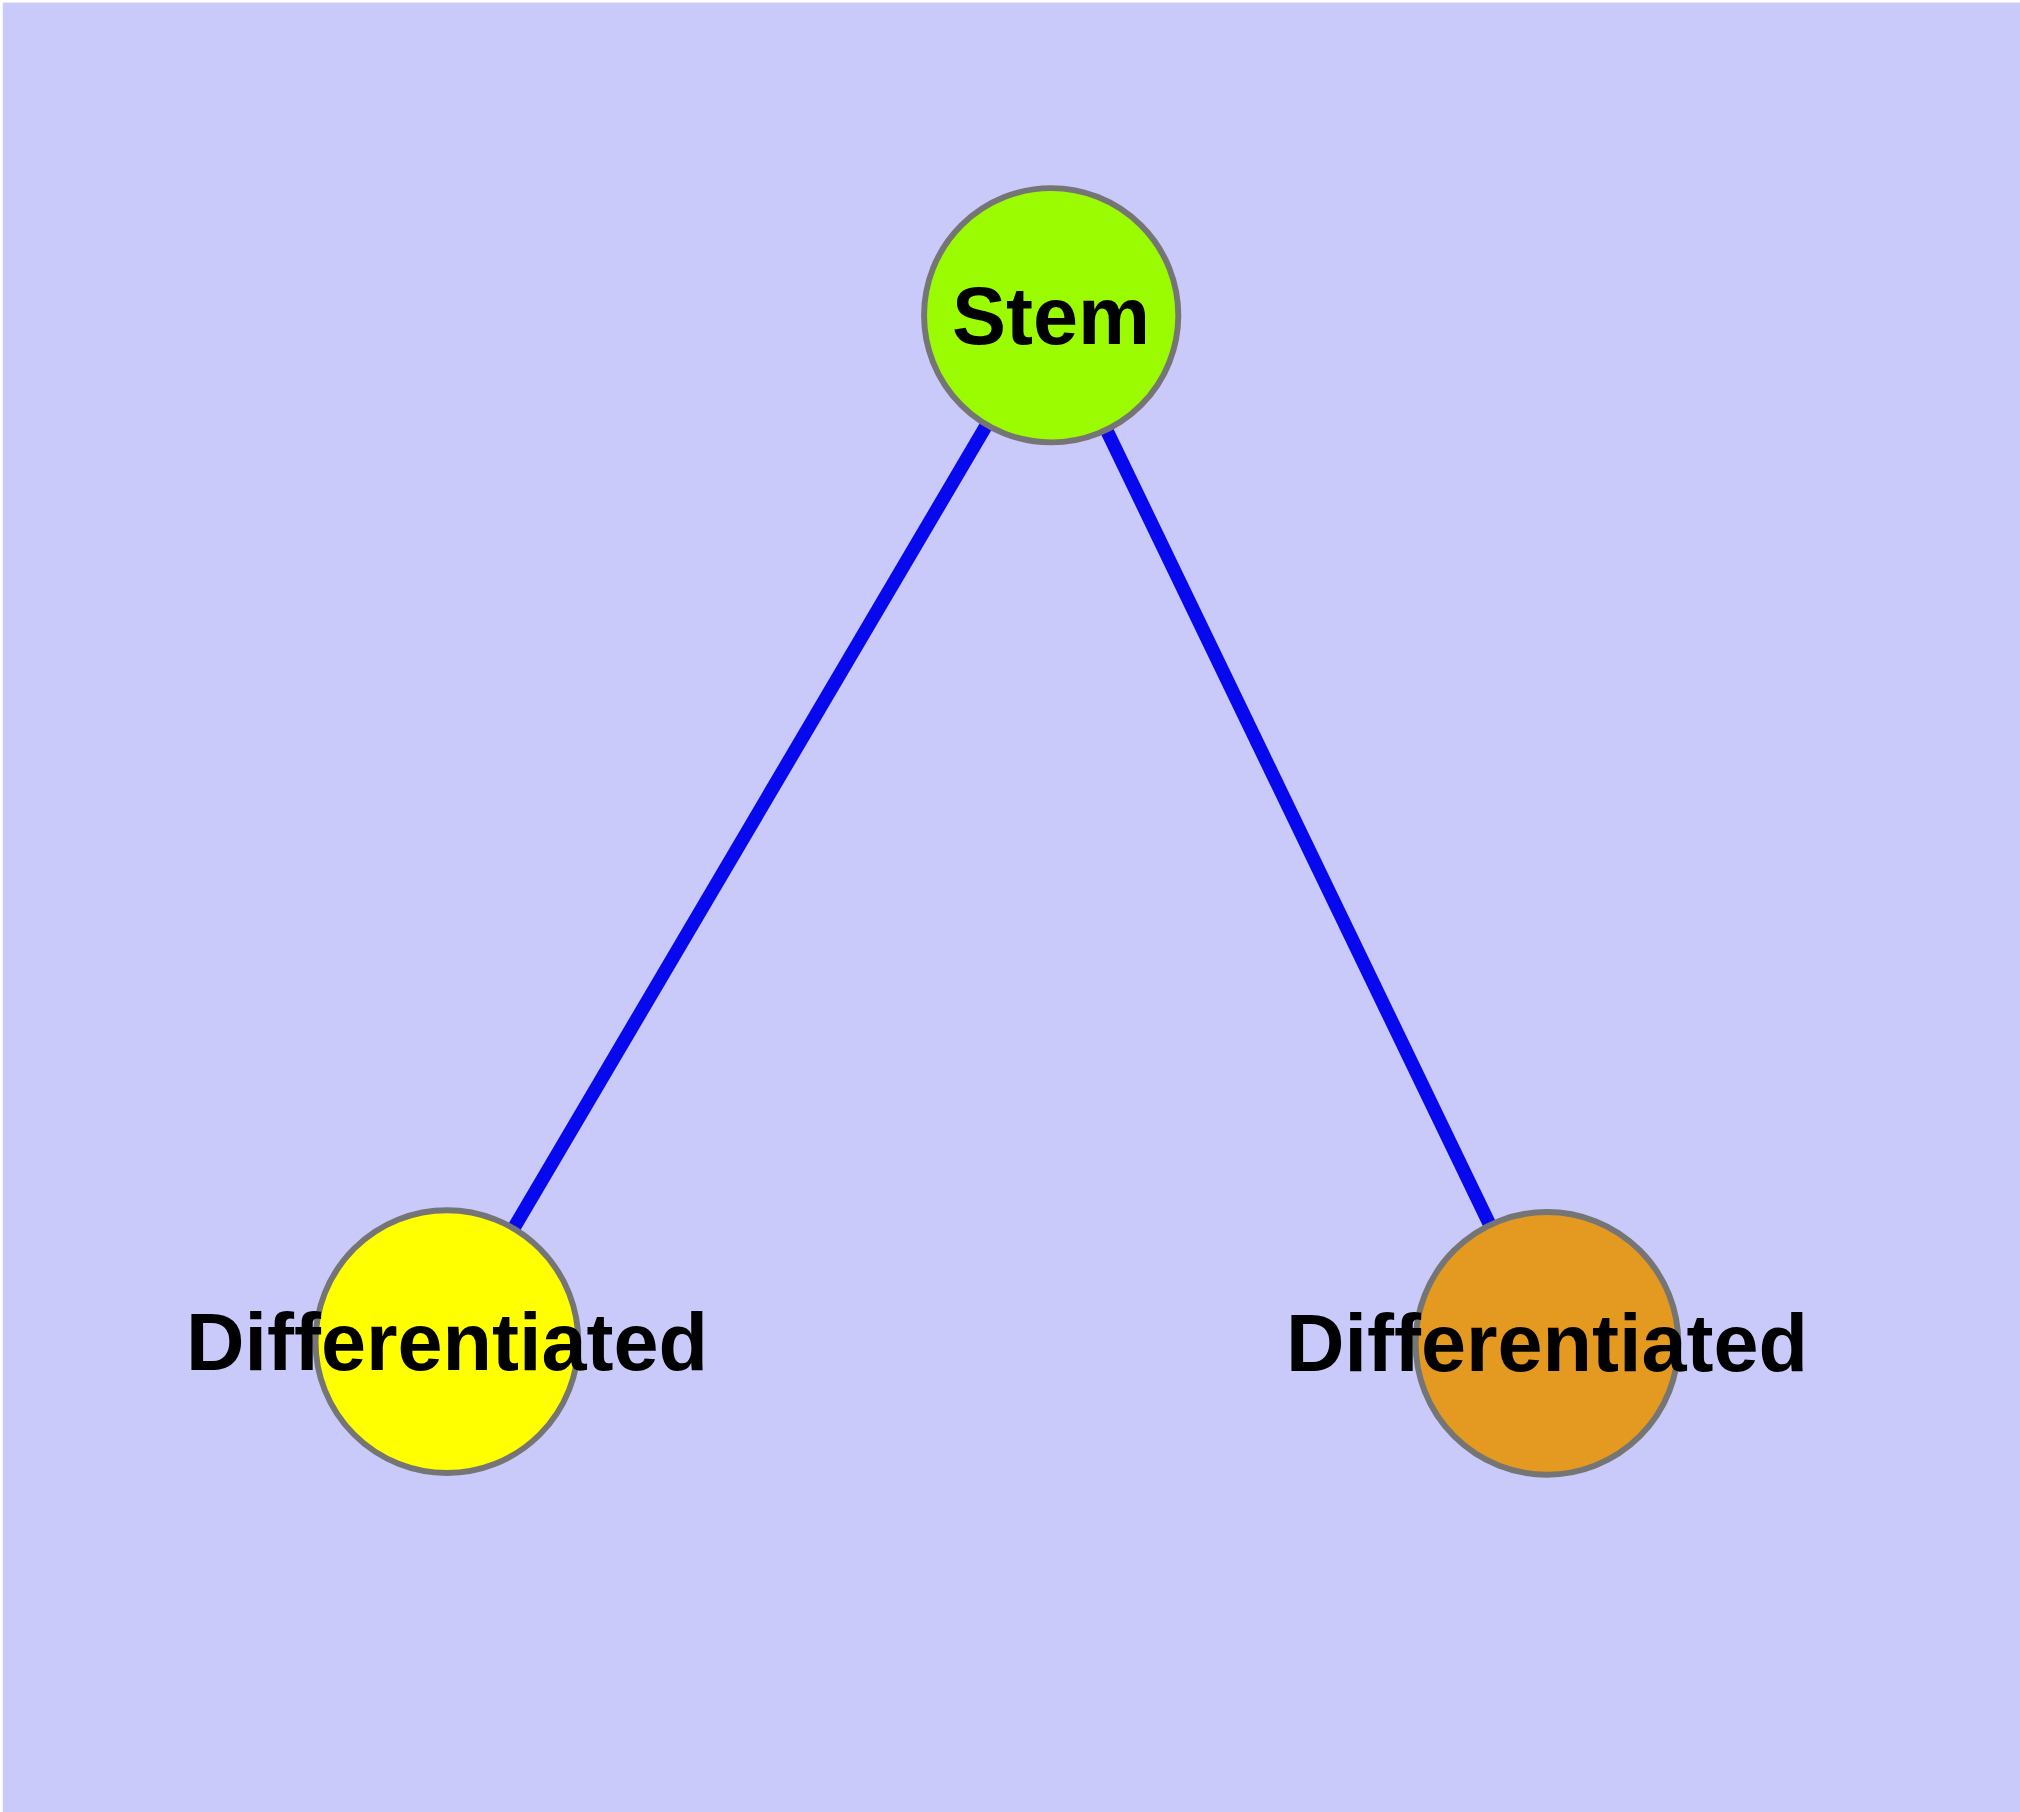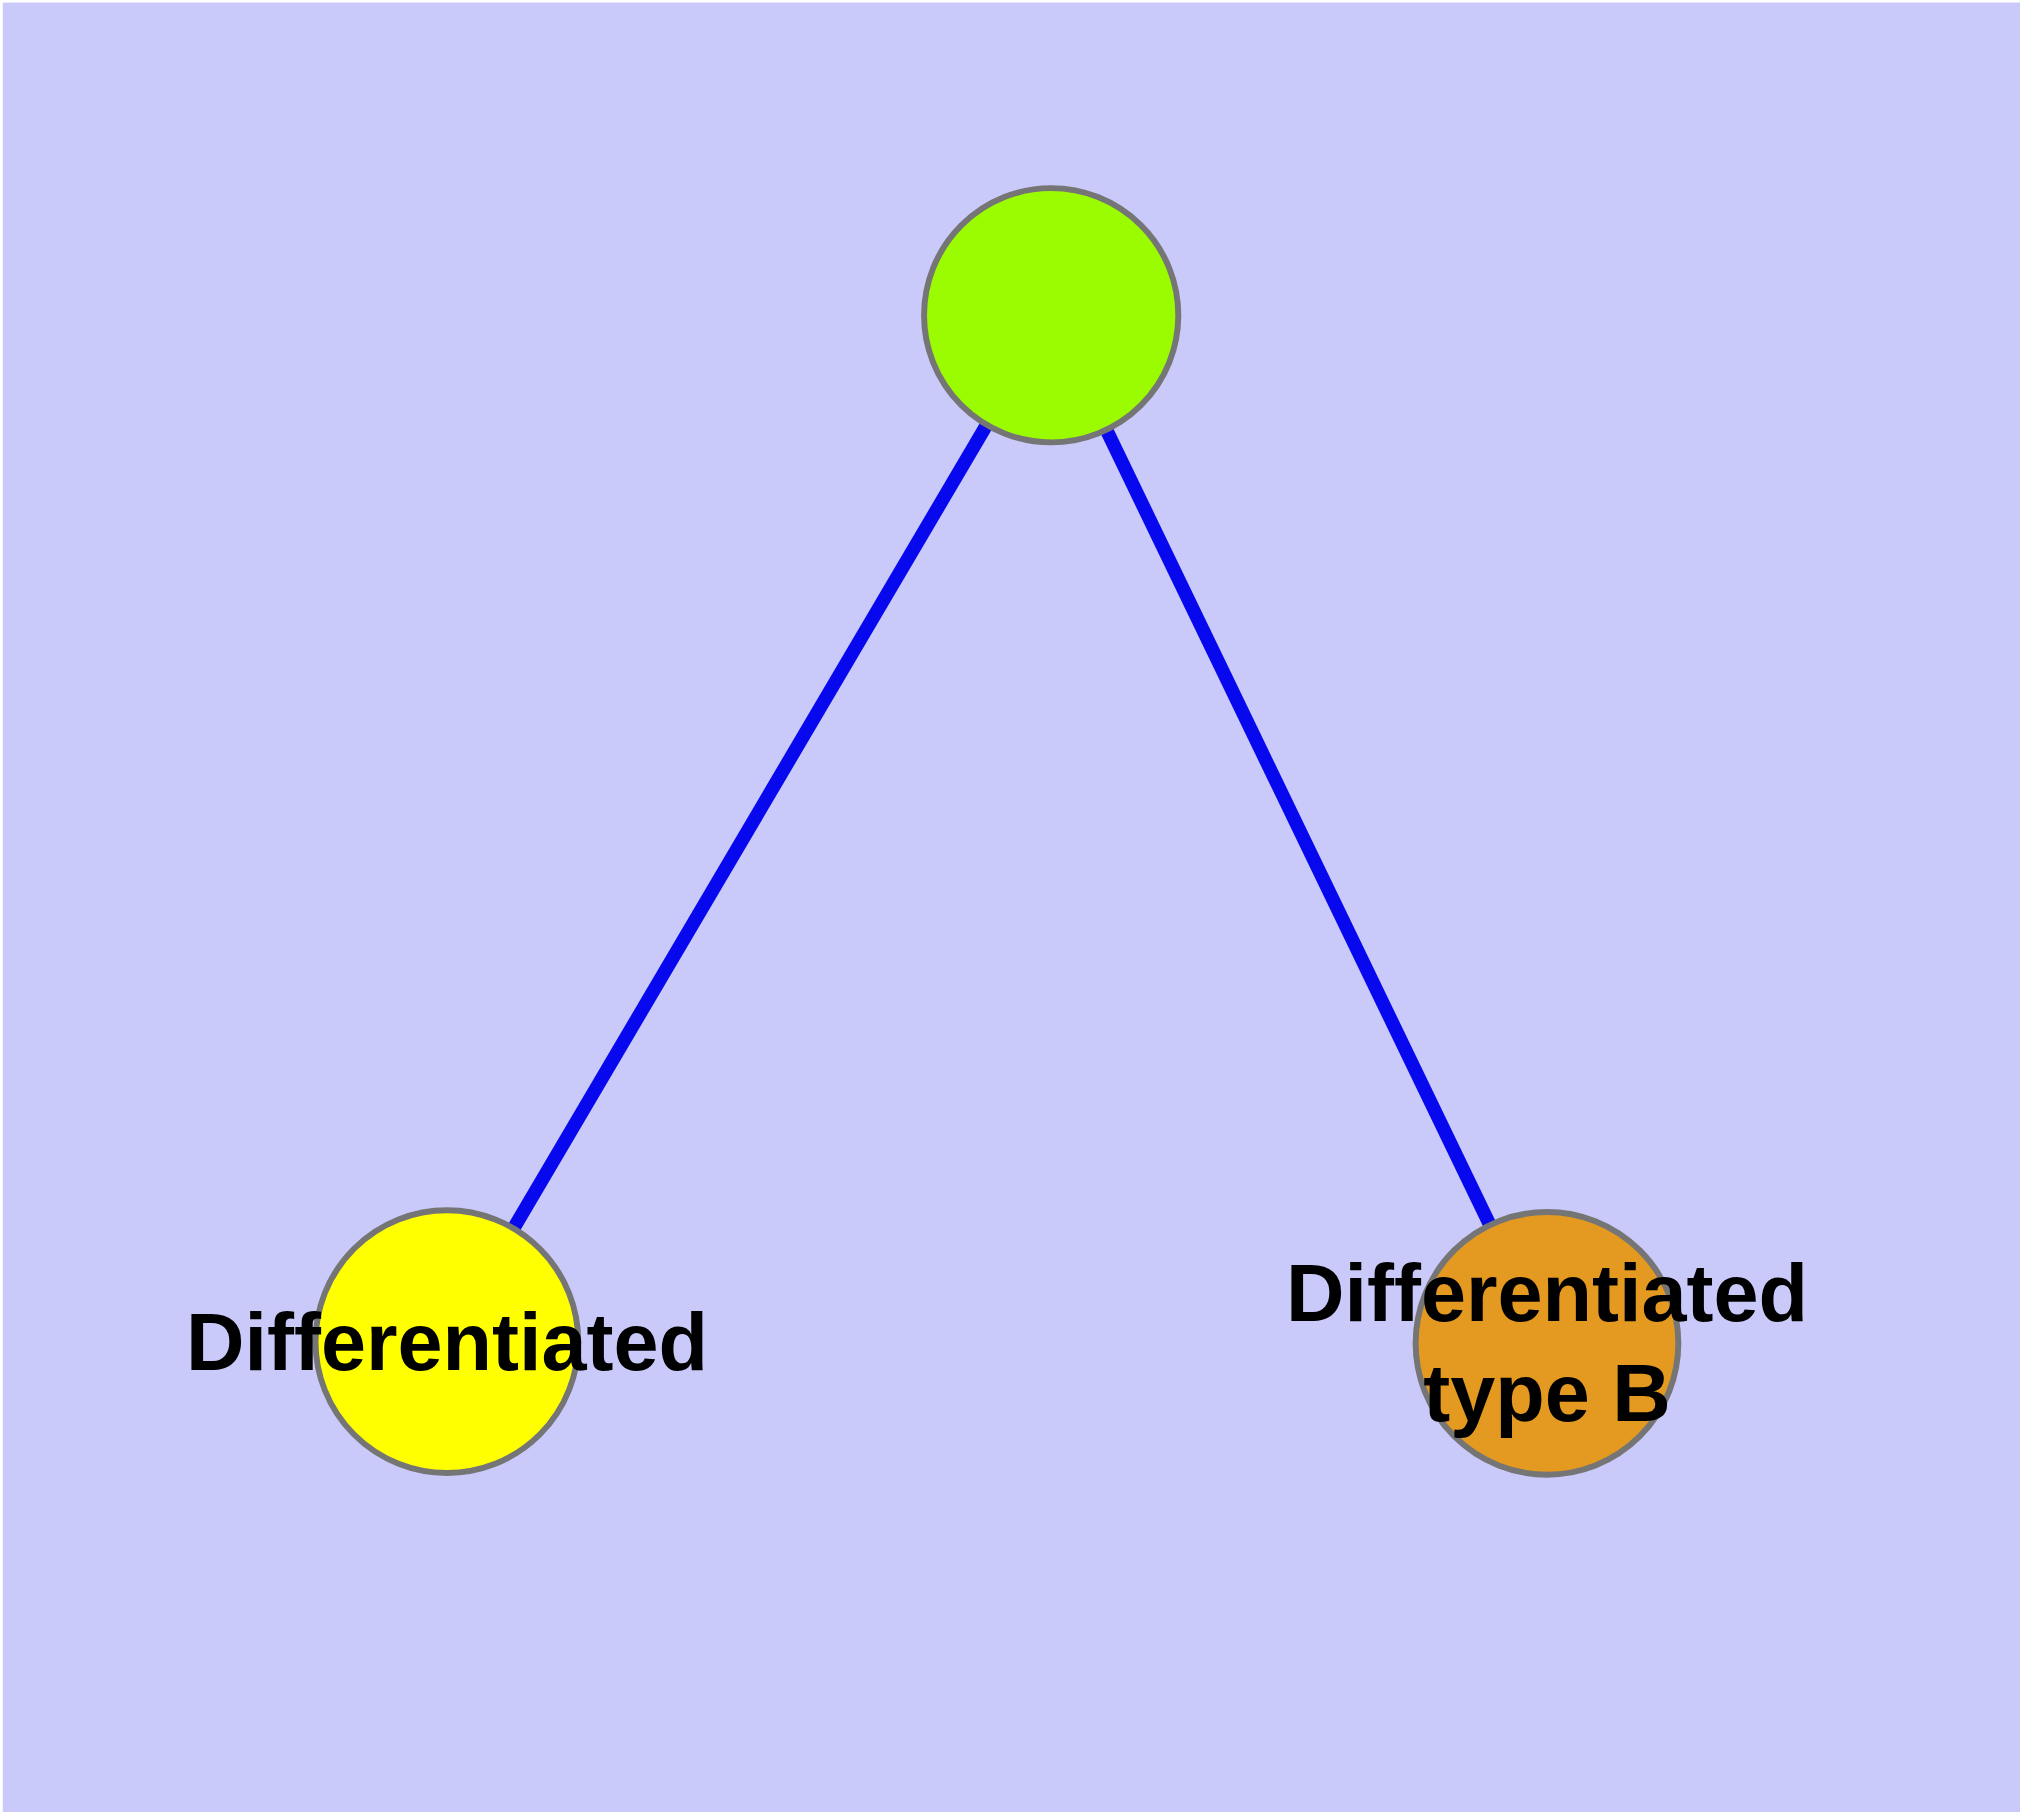--- a/index.html
+++ b/index.html
@@ -67,24 +67,26 @@
 
     <line x1="1240" y1="372" x2="1825" y2="1585" stroke-width="16" stroke="#0808EF"></line>
 
     <circle cx="1240" cy="372" r="150" stroke-width="7" fill="#9BFC02" stroke="#757575"></circle>
 
     <circle cx="527" cy="1583" r="155" stroke-width="7" fill="#FFFF00" stroke="#757575"></circle>
 
     <circle cx="1825" cy="1585" r="155" stroke-width="7" fill="#E49A20" stroke="#757575"></circle>
   </svg>
 
+  <div class="node-label label-stem">
+    <span>Stem</span>
+  </div>
 
   <div class="node-label label-type-a">
     <span>Differentiated</span>
   </div>
 
   <div class="node-label label-type-b">
     <span>Differentiated</span>
-    <span>type B</span>
   </div>
 
 </div>
 
 
 </body></html>

